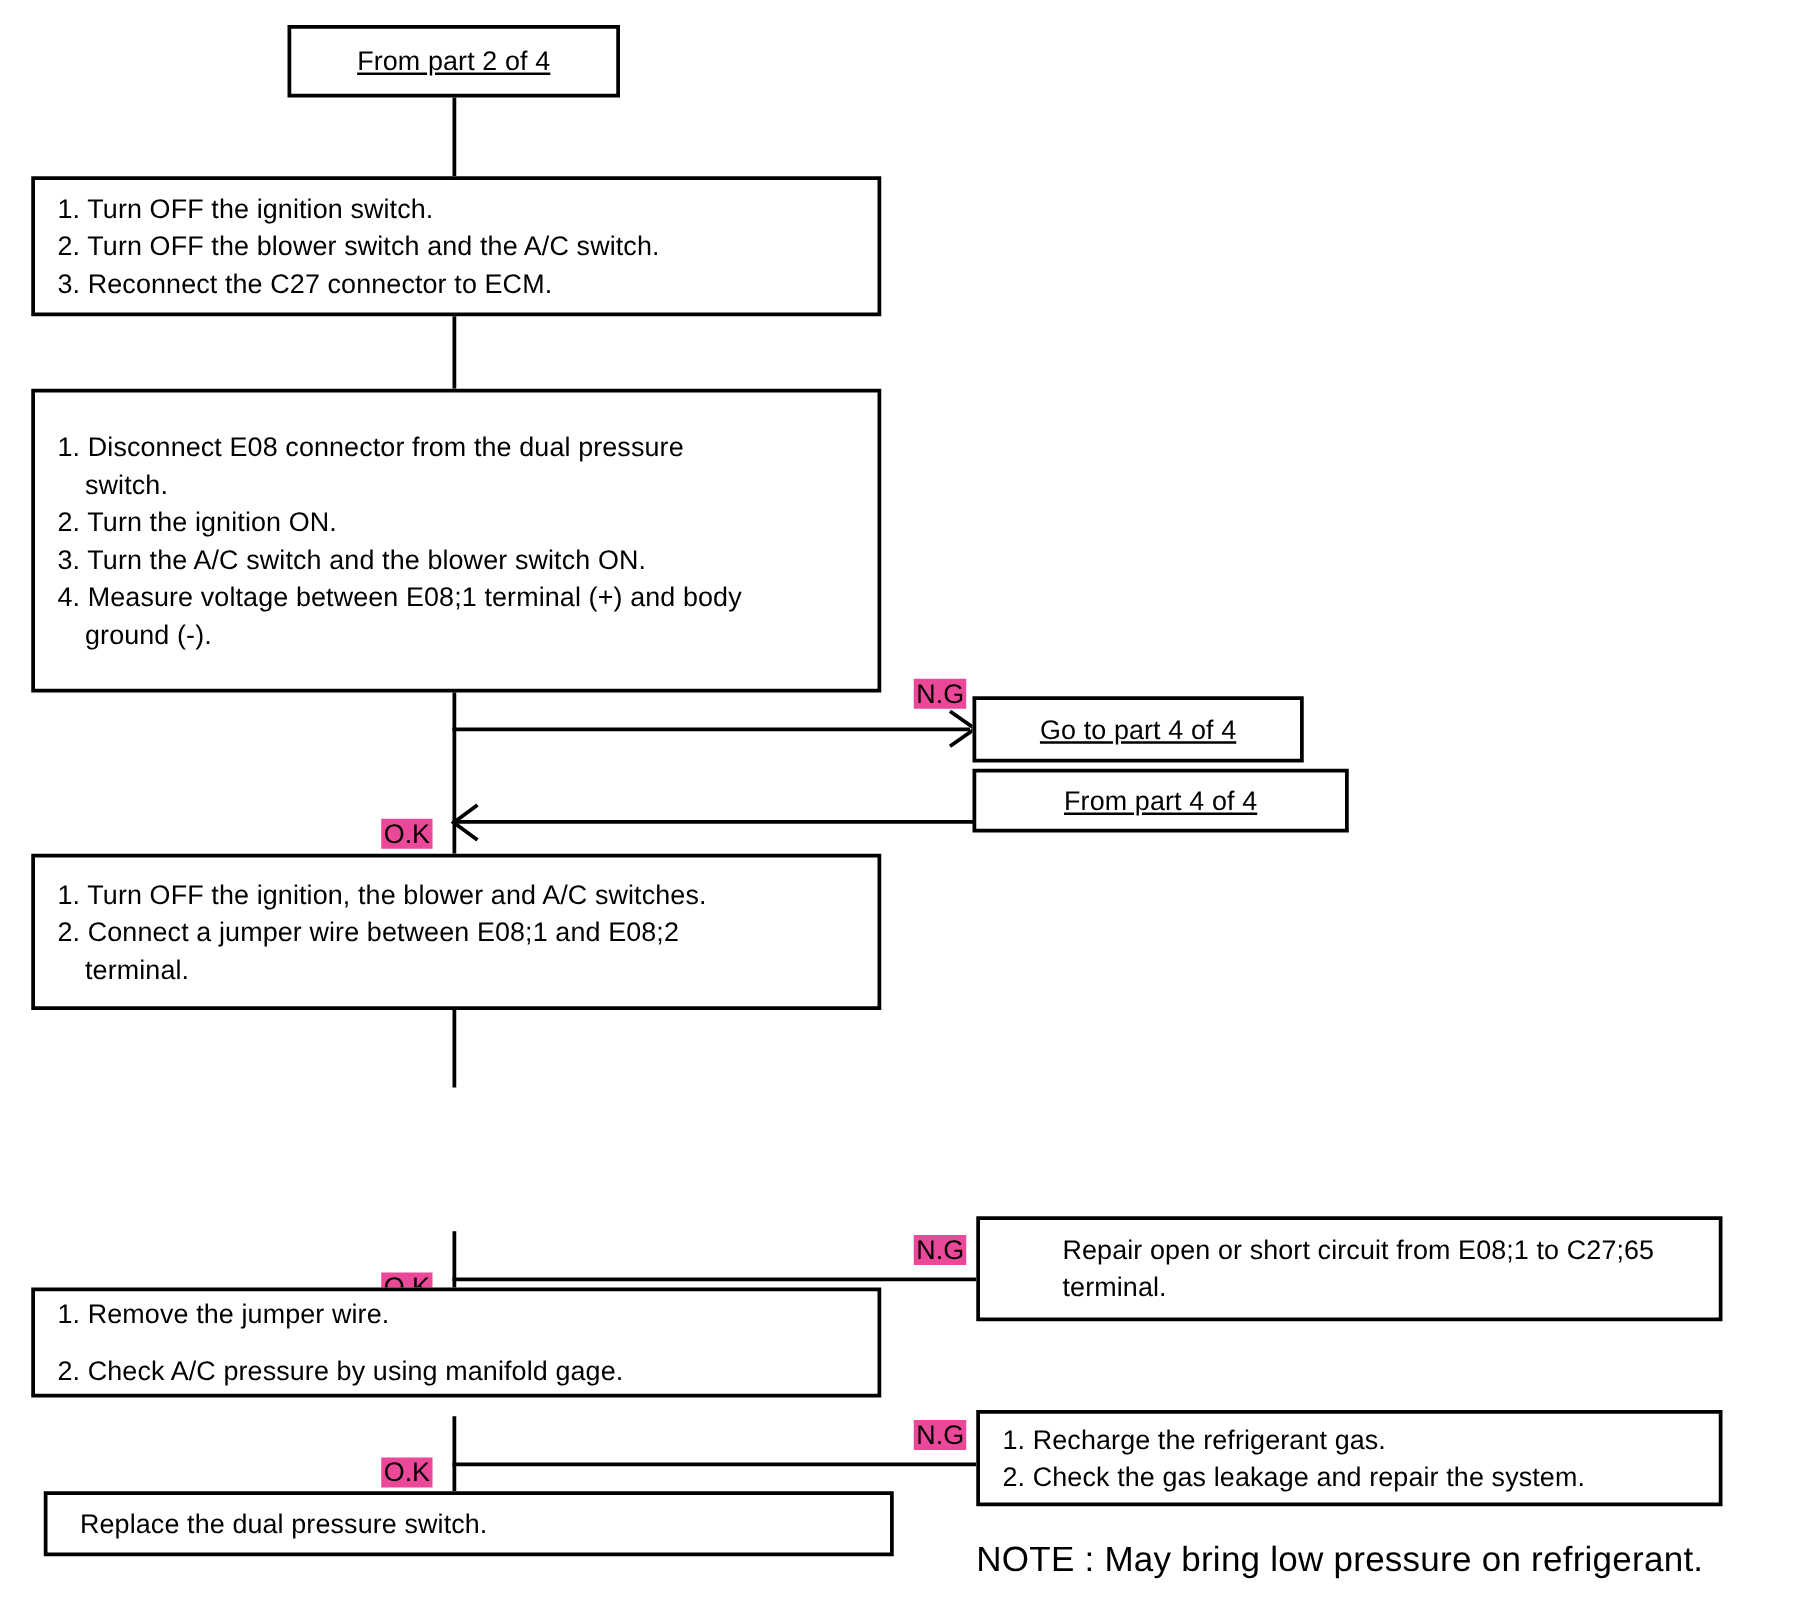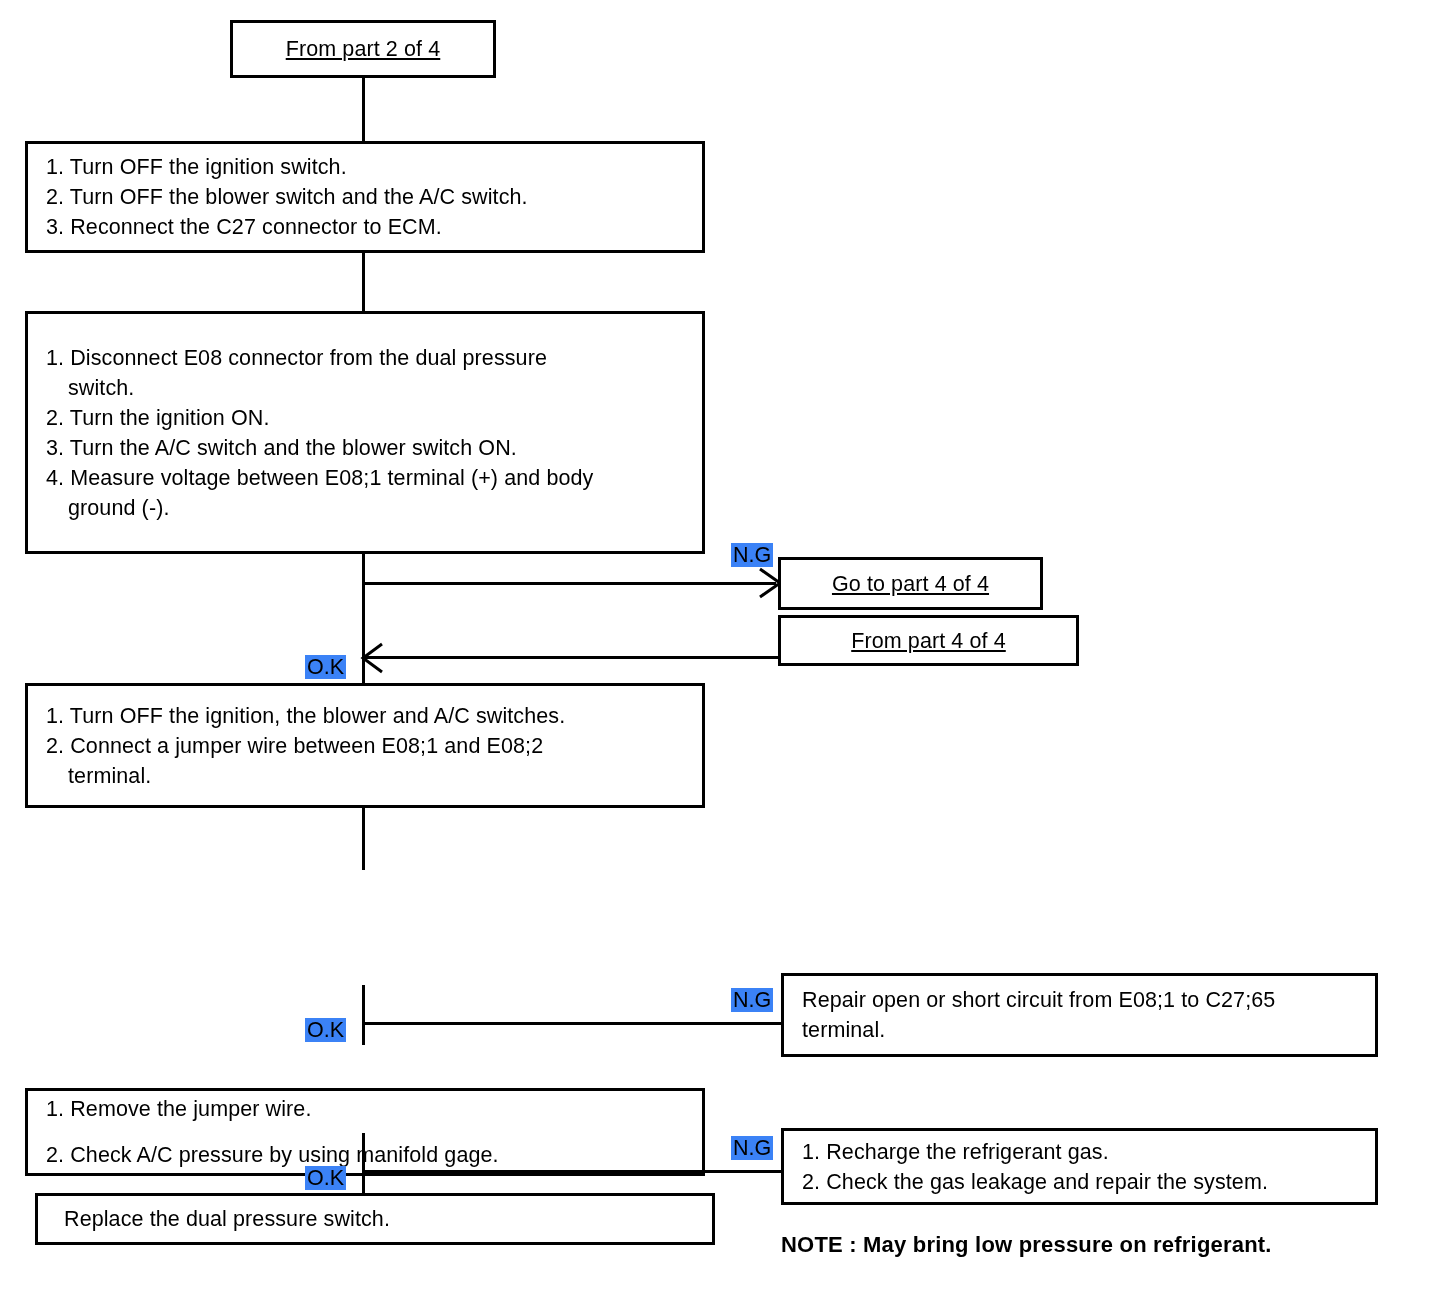--- a/index.html
+++ b/index.html
@@ -71,30 +71,30 @@
     position: absolute;
     overflow: visible;
   }
 
   
   .blabel {
     position: absolute;
     font-size: 21.5px;
     line-height: 24px;
     white-space: nowrap;
-    background: #3b82f6;
+    background: #ec4899;
     padding: 0 2px;
     text-align: right;
   }
 
   
   .note {
     position: absolute;
-    font-size: 22px;
-    font-weight: bold;
+    font-size: 28px;
+    font-weight: normal;
     white-space: nowrap;
     letter-spacing: 0.2px;
   }
 </style>
 </head>
 <body>
 
 <div id="canvas">
 
   <div class="box center-text" style="left:230px; top:20px; width:266px; height:58px;">
@@ -149,26 +149,26 @@
 
   <div class="vline" style="left:362px; top:808px; height:62px;"></div>
 
 
   <div class="vline" style="left:362px; top:985px; height:60px;"></div>
 
   <div class="hline" style="left:362px; top:1022px; width:419px;"></div>
   <div class="blabel" style="left:731px; top:988px;">N.G</div>
   <div class="blabel" style="left:305px; top:1018px;">O.K</div>
 
-  <div class="box steps" style="left:781px; top:973px; width:597px; height:84px;">
+  <div class="box steps" style="left:781px; top:973px; width:597px; height:84px;padding-left:48px;">
     <div class="box-line">Repair open or short circuit from E08;1 to C27;65</div>
     <div class="box-line">terminal.</div>
   </div>
 
-  <div class="box steps" style="left:25px; top:1088px; width:680px; height:88px;gap:16px;">
+  <div class="box steps" style="left:25px; top:1030px; width:680px; height:88px;gap:16px;">
     <div class="box-line">1. Remove the jumper wire.</div>
     <div class="box-line">2. Check A/C pressure by using manifold gage.</div>
   </div>
 
   <div class="vline" style="left:362px; top:1133px; height:60px;"></div>
 
   <div class="hline" style="left:362px; top:1170px; width:419px;"></div>
   <div class="blabel" style="left:731px; top:1136px;">N.G</div>
   <div class="blabel" style="left:305px; top:1166px;">O.K</div>
 

